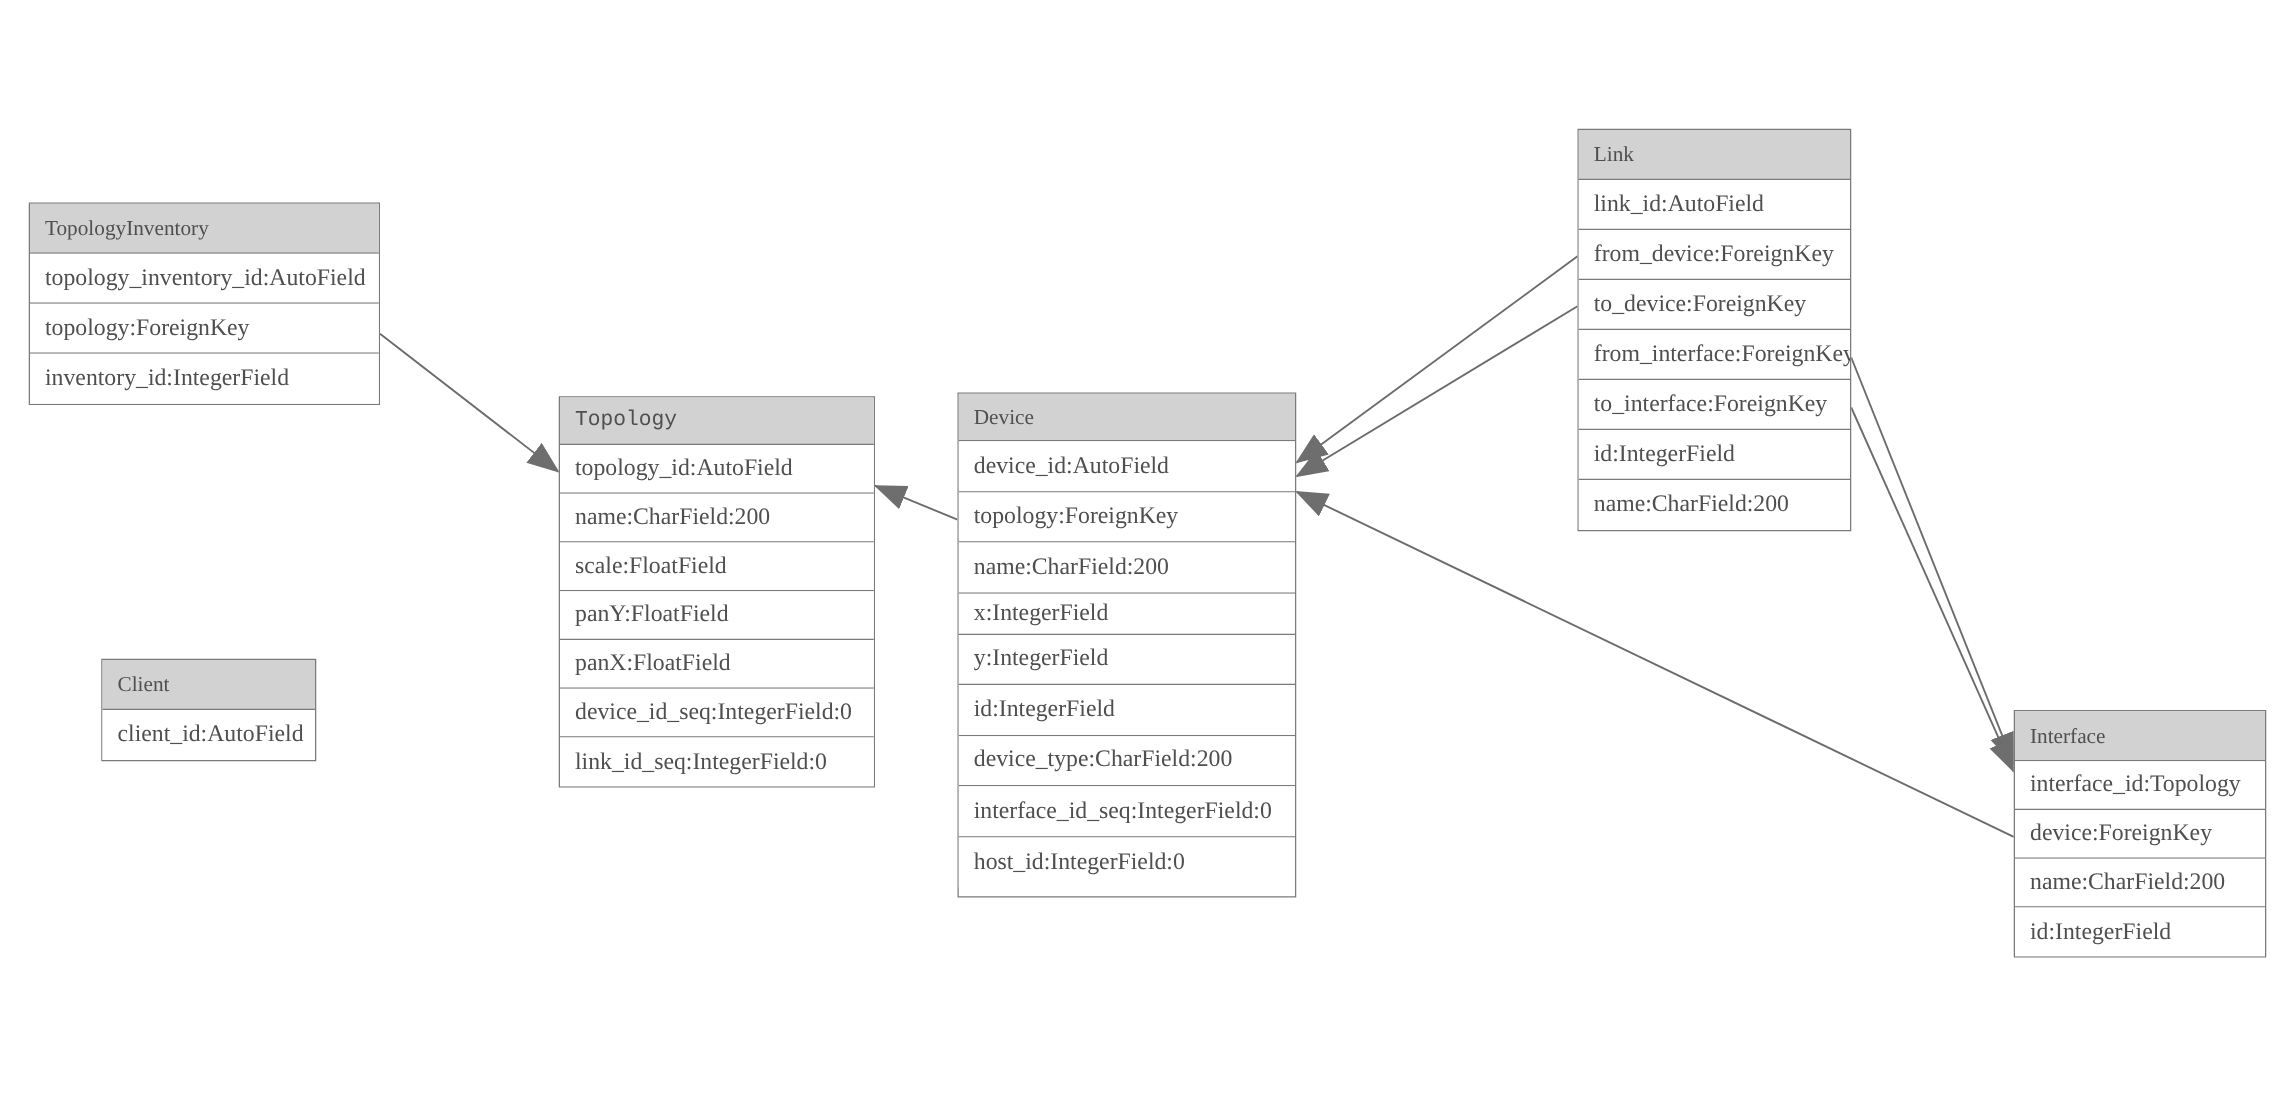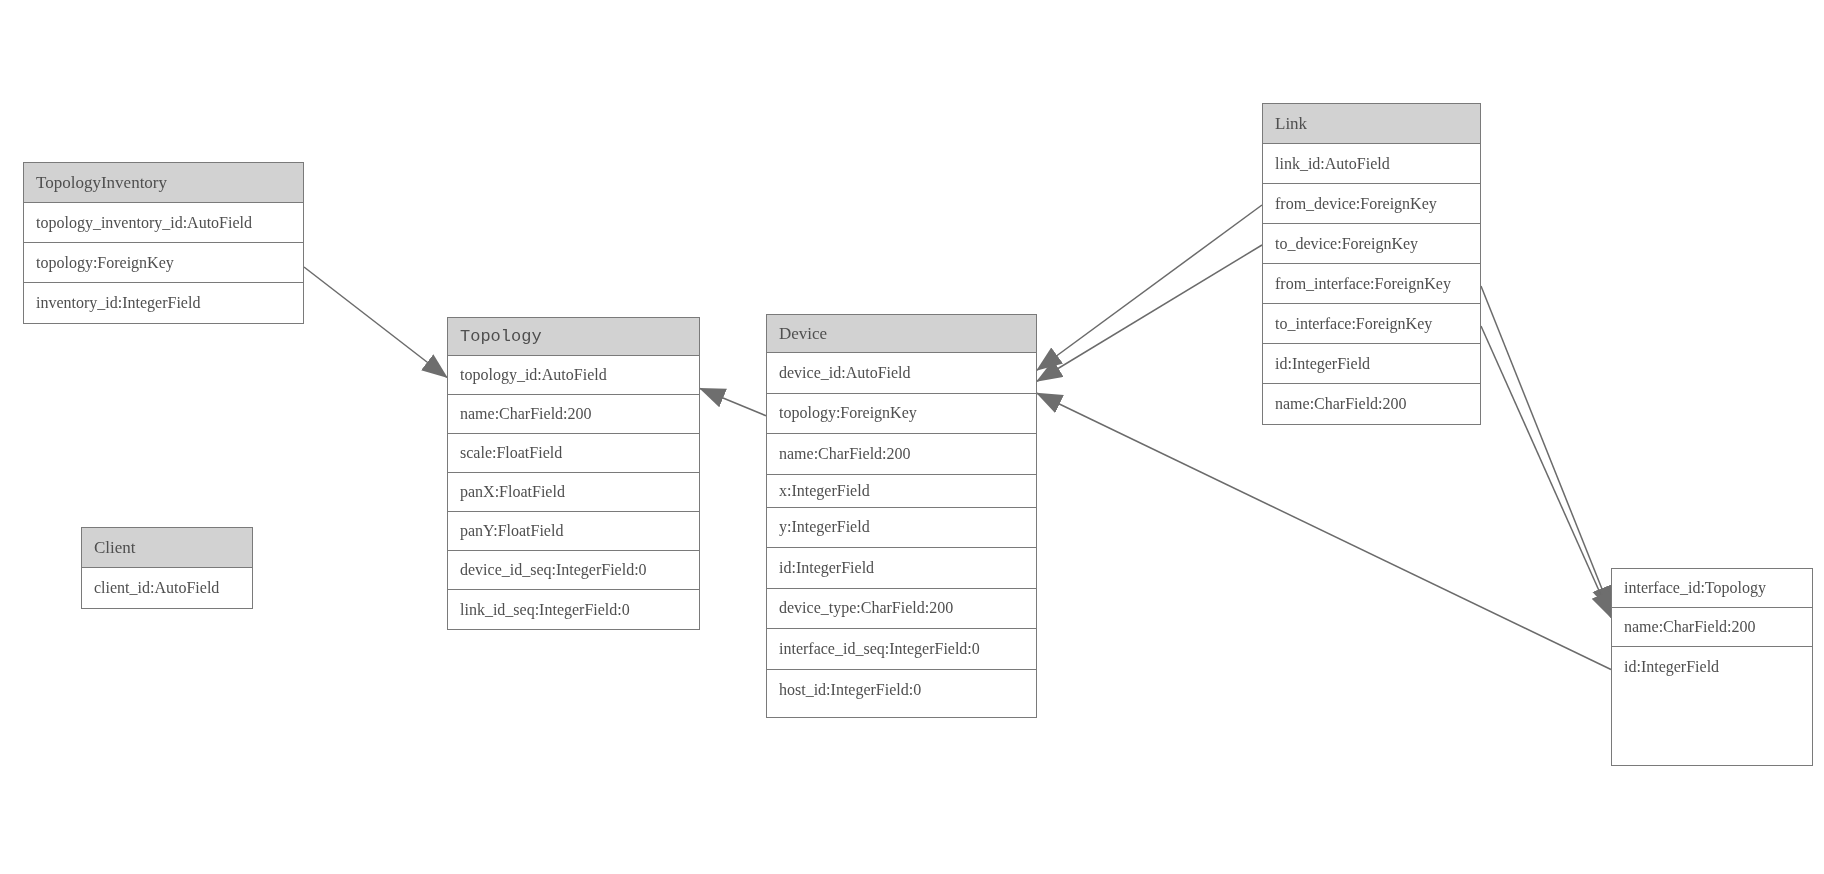--- a/index.html
+++ b/index.html
@@ -41,21 +41,21 @@
     overflow: hidden;
     text-align: center;
   }
   .entity-row {
     border-bottom: 1.5px solid var(--border, #7a7a7a);
     display: flex;
     align-items: center;
     padding-left: 12px;
     box-sizing: border-box;
     color: var(--text, #4f4f4f);
-    font-size: 16px;
+    font-size: 19px;
     white-space: nowrap;
     overflow: hidden;
     background: var(--row-fill, #ffffff);
     text-align: right;
   }
   .entity-row:last-child {
     border-bottom: none;
   }
 </style>
 </head>
@@ -81,22 +81,22 @@
         <div class="entity-header" style="height: 40px;">TopologyInventory</div>
         <div class="entity-row" style="height: 40px;">topology_inventory_id:AutoField</div>
         <div class="entity-row" style="height: 40px;">topology:ForeignKey</div>
         <div class="entity-row" style="height: 40px;">inventory_id:IntegerField</div>
       </div>
       <div class="entity" style="left: 447px; top: 317px; width: 253px; height: 312.5px;">
         <div class="entity-header" style="height: 38px; font-family: Liberation Mono, monospace;">Topology</div>
         <div class="entity-row" style="height: 39px;">topology_id:AutoField</div>
         <div class="entity-row" style="height: 39px;">name:CharField:200</div>
         <div class="entity-row" style="height: 39px;">scale:FloatField</div>
+        <div class="entity-row" style="height: 39px;">panY:FloatField</div>
         <div class="entity-row" style="height: 39px;">panX:FloatField</div>
-        <div class="entity-row" style="height: 39px;">panY:FloatField</div>
         <div class="entity-row" style="height: 39px;">device_id_seq:IntegerField:0</div>
         <div class="entity-row" style="height: 39px;">link_id_seq:IntegerField:0</div>
       </div>
       <div class="entity" style="left: 81px; top: 527px; width: 172px; height: 81.5px;">
         <div class="entity-header" style="height: 40px;">Client</div>
         <div class="entity-row" style="height: 40px;">client_id:AutoField</div>
       </div>
       <div class="entity" style="left: 766px; top: 314px; width: 271px; height: 404px;">
         <div class="entity-header" style="height: 38px;">Device</div>
         <div class="entity-row" style="height: 40.5px;">device_id:AutoField</div>
@@ -113,18 +113,20 @@
         <div class="entity-header" style="height: 40px;">Link</div>
         <div class="entity-row" style="height: 40px;">link_id:AutoField</div>
         <div class="entity-row" style="height: 40px;">from_device:ForeignKey</div>
         <div class="entity-row" style="height: 40px;">to_device:ForeignKey</div>
         <div class="entity-row" style="height: 40px;">from_interface:ForeignKey</div>
         <div class="entity-row" style="height: 40px;">to_interface:ForeignKey</div>
         <div class="entity-row" style="height: 40px;">id:IntegerField</div>
         <div class="entity-row" style="height: 40px;">name:CharField:200</div>
       </div>
       <div class="entity" style="left: 1611px; top: 568px; width: 202px; height: 197.5px;">
+        <div class="entity-header" style="height: 40px;">Interface</div>
         <div class="entity-row" style="height: 39px;">interface_id:Topology</div>
+        <div class="entity-row" style="height: 39px;">device:ForeignKey</div>
         <div class="entity-row" style="height: 39px;">name:CharField:200</div>
         <div class="entity-row" style="height: 39px;">id:IntegerField</div>
       </div>
     </div>
 </div>
 
 </body></html>

